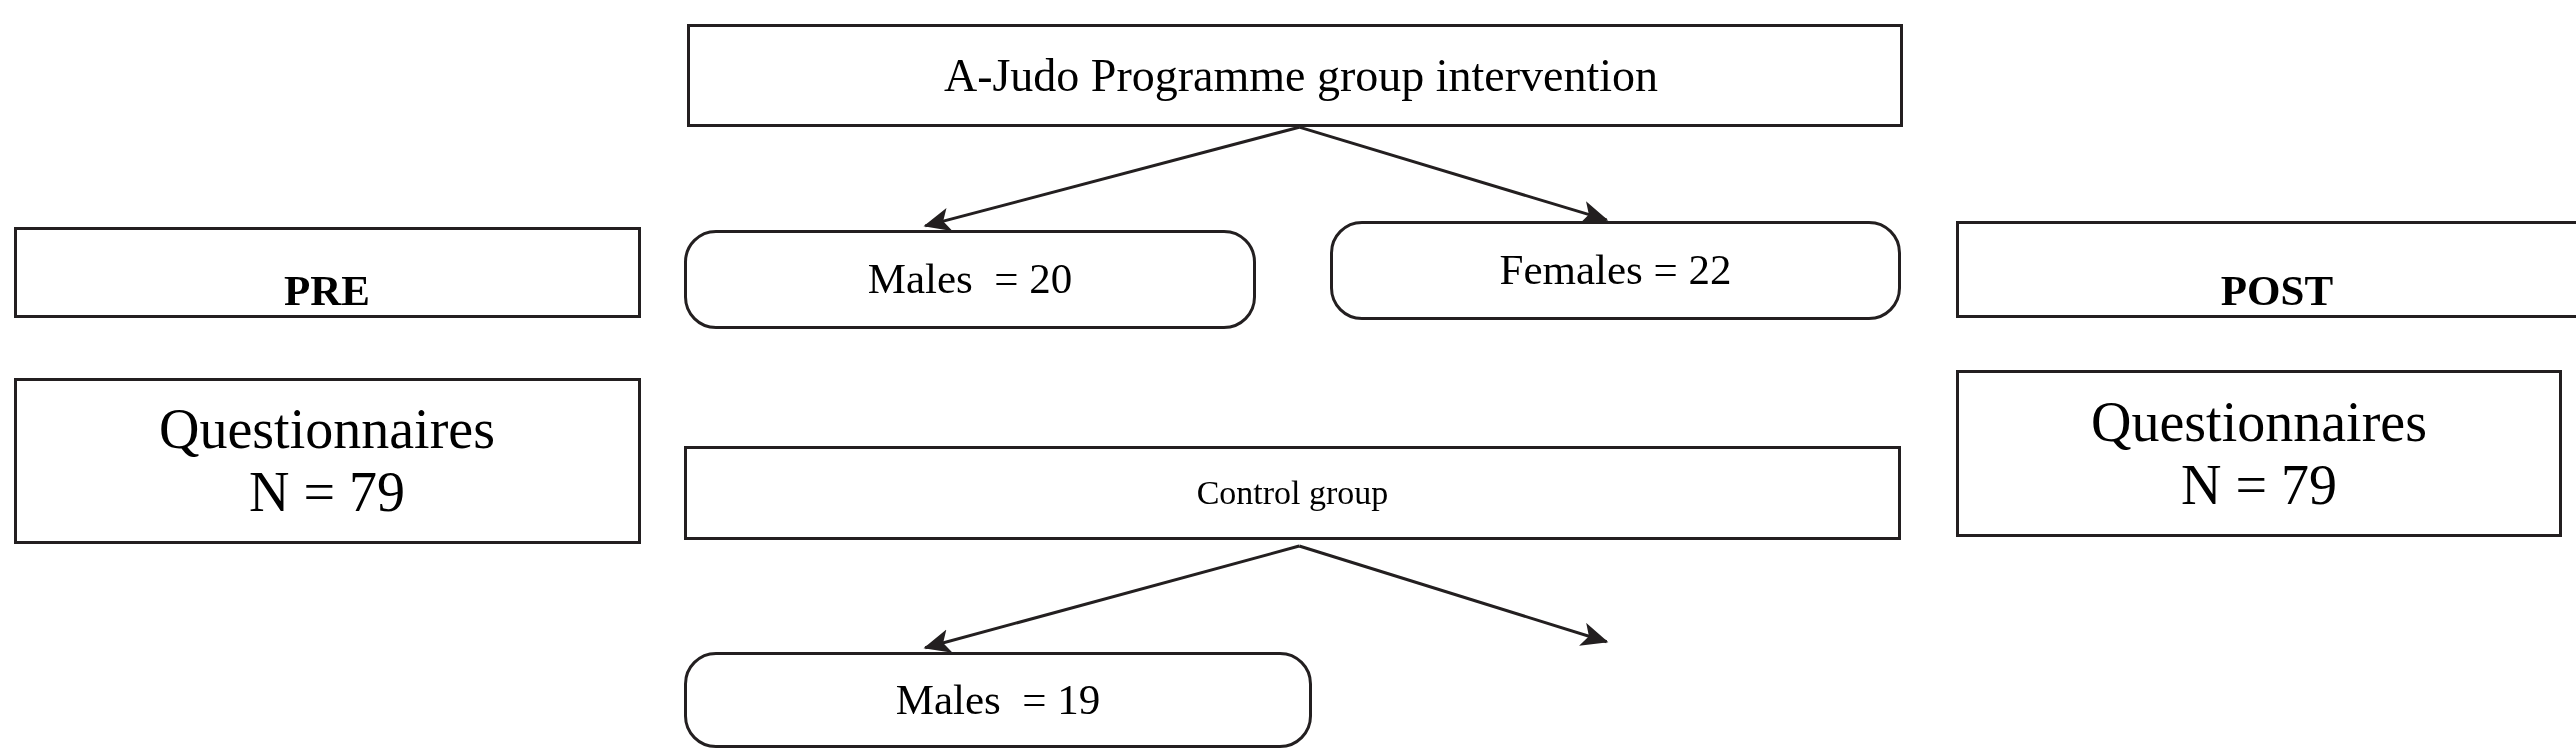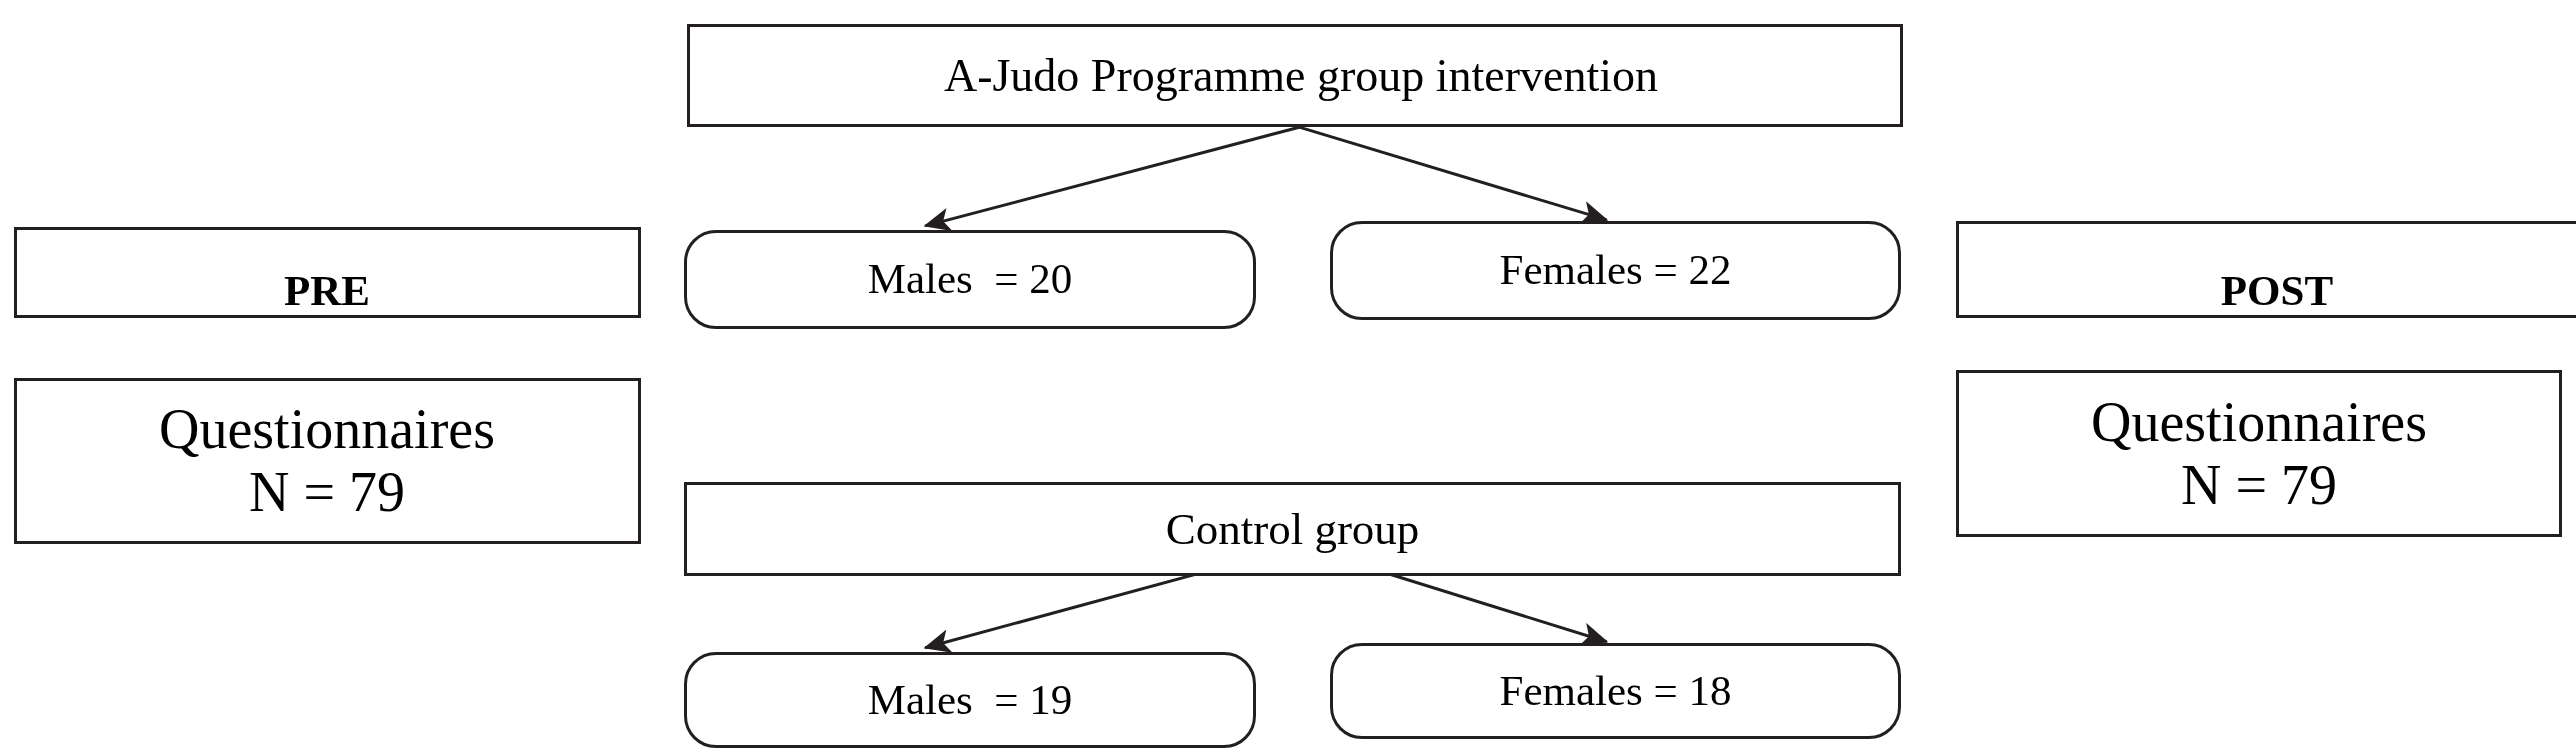--- a/index.html
+++ b/index.html
@@ -29,21 +29,21 @@
     white-space: pre;
   }
   .node .txt {
     display: block;
     width: 100%;
   }
   .f-title   { font-size: 46px; }
   .f-leaf    { font-size: 43px; border-radius: 32px; }
   .f-side    { font-size: 56px; }
   .f-sidebold{ font-size: 43px; font-weight: bold; }
-  .f-control { font-size: 45px; margin-top: 36px; }
+  .f-control { font-size: 34px; }
 
   svg.edges {
     position: absolute;
     left: 0;
     top: 0;
     width: 2576px;
     height: 757px;
     pointer-events: none;
     overflow: visible;
   }
@@ -101,22 +101,19 @@
 
   <div class="node f-control" style="left:684px; top:446px; width:1217px; height:94px;">
     <span class="txt">Control group</span>
   </div>
 
   <div class="node f-side" style="left:1956px; top:370px; width:606px; height:167px; flex-direction:column;">
     <span class="txt">Questionnaires</span>
     <span class="txt">N = 79</span>
   </div>
 
-  <div class="node f-leaf" style="left:684px; top:652px; width:572px; height:96px;">
+  <div class="node f-leaf" style="left:684px; top:652px; width:628px; height:96px;">
     <span class="txt">Males  = 19</span>
   </div>
 
-  <div class="node f-leaf" style="left:1330px; top:643px; width:571px; height:96px;">
-    <span class="txt">Females = 18</span>
-  </div>
 
 </div>
 
 
 </body></html>

